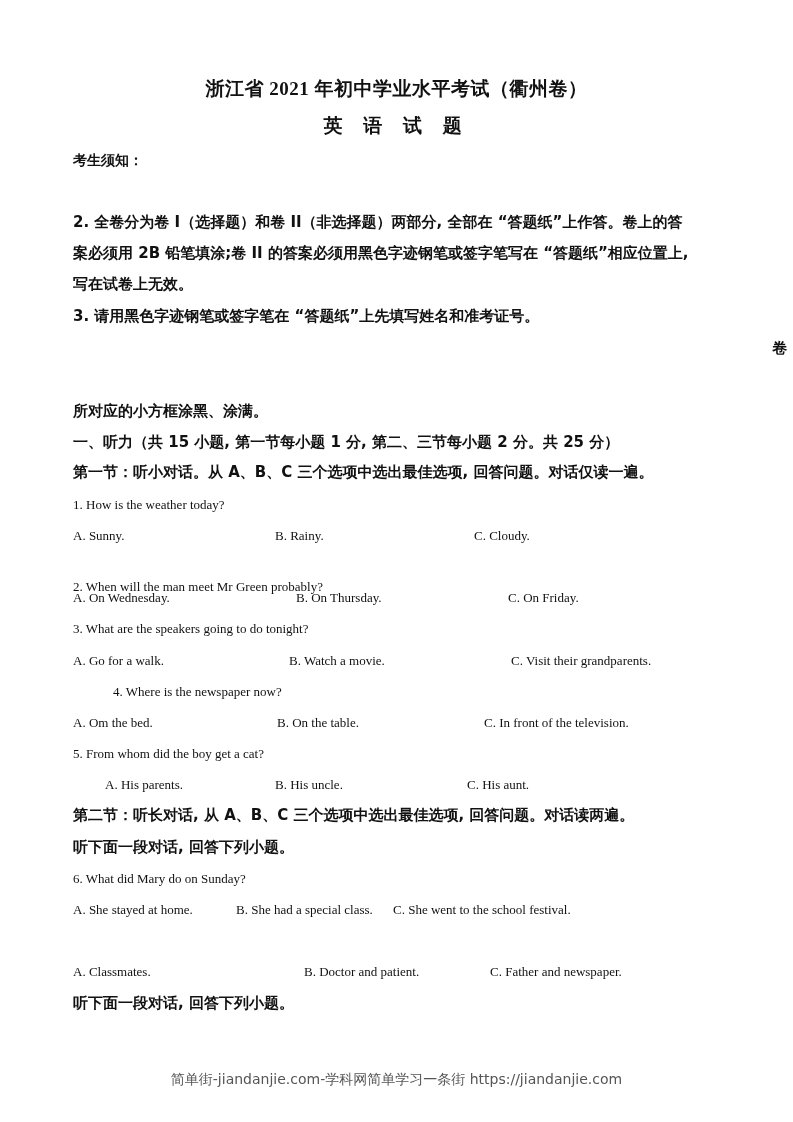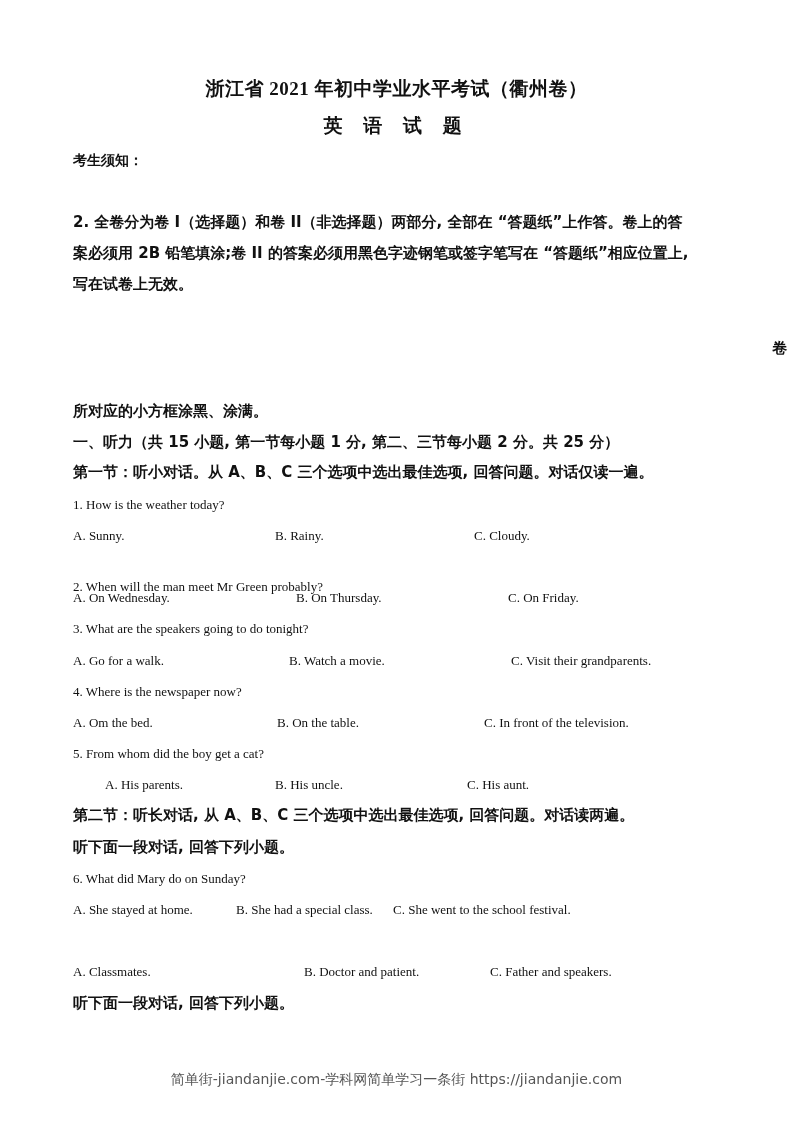--- a/index.html
+++ b/index.html
@@ -78,20 +78,21 @@
 
 <div class="page">
 
   <div class="line title" style="top:76px;">浙江省 2021 年初中学业水平考试（衢州卷）</div>
   <div class="line subtitle" style="top:113px;">英 语 试 题</div>
 
   <div class="line notice-head" style="top:152px;">考生须知：</div>
   <div class="line bold-cn" style="top:213px;">2. 全卷分为卷 I（选择题）和卷 II（非选择题）两部分, 全部在 “答题纸”上作答。卷上的答</div>
   <div class="line bold-cn" style="top:244px;">案必须用  2B 铅笔填涂;卷 II 的答案必须用黑色字迹钢笔或签字笔写在 “答题纸”相应位置上,</div>
   <div class="line bold-cn" style="top:275px;">写在试卷上无效。</div>
+  <div class="line bold-cn" style="top:307px;">3. 请用黑色字迹钢笔或签字笔在 “答题纸”上先填写姓名和准考证号。</div>
 
   <div class="line center-cn" style="top:339px;">卷 I</div>
   <div class="line bold-cn" style="top:402px;">所对应的小方框涂黑、涂满。</div>
 
   <div class="line bold-cn" style="top:433px;">一、听力（共 15 小题, 第一节每小题 1 分, 第二、三节每小题 2 分。共 25  分）</div>
   <div class="line bold-cn" style="top:463px;">第一节：听小对话。从 A、B、C 三个选项中选出最佳选项, 回答问题。对话仅读一遍。</div>
 
   <div class="line q" style="top:497px;">1. How is the weather today?</div>
   <div class="line opt" style="top:528px; left:73px;">A. Sunny.</div>
   <div class="line opt" style="top:528px; left:275px;">B. Rainy.</div>
@@ -100,38 +101,38 @@
   <div class="line q" style="top:559px;margin-top:20px;">2. When will the man meet Mr Green probably?</div>
   <div class="line opt" style="top:590px; left:73px;">A. On Wednesday.</div>
   <div class="line opt" style="top:590px; left:296px;">B. On Thursday.</div>
   <div class="line opt" style="top:590px; left:508px;">C. On Friday.</div>
 
   <div class="line q" style="top:621px;">3. What are the speakers going to do tonight?</div>
   <div class="line opt" style="top:653px; left:73px;">A. Go for a walk.</div>
   <div class="line opt" style="top:653px; left:289px;">B. Watch a movie.</div>
   <div class="line opt" style="top:653px; left:511px;">C. Visit their grandparents.</div>
 
-  <div class="line q" style="top:684px;">4. Where is the newspaper now?</div>
+  <div class="line q" style="top:684px;margin-left:40px;">4. Where is the newspaper now?</div>
   <div class="line opt" style="top:715px; left:73px;">A. Om the bed.</div>
   <div class="line opt" style="top:715px; left:277px;">B. On the table.</div>
   <div class="line opt" style="top:715px; left:484px;">C. In front of the television.</div>
 
   <div class="line q" style="top:746px;">5. From whom did the boy get a cat?</div>
   <div class="line opt" style="top:777px; left:73px;margin-left:32px;">A. His parents.</div>
   <div class="line opt" style="top:777px; left:275px;">B. His uncle.</div>
   <div class="line opt" style="top:777px; left:467px;">C. His aunt.</div>
 
   <div class="line bold-cn" style="top:806px;">第二节：听长对话, 从 A、B、C 三个选项中选出最佳选项, 回答问题。对话读两遍。</div>
   <div class="line bold-cn" style="top:838px;">听下面一段对话, 回答下列小题。</div>
 
   <div class="line q" style="top:871px;">6. What did Mary do on Sunday?</div>
   <div class="line opt" style="top:902px; left:73px;">A. She stayed at home.</div>
   <div class="line opt" style="top:902px; left:236px;">B. She had a special class.</div>
   <div class="line opt" style="top:902px; left:393px;">C. She went to the school festival.</div>
 
   <div class="line opt" style="top:964px; left:73px;">A. Classmates.</div>
   <div class="line opt" style="top:964px; left:304px;">B. Doctor and patient.</div>
-  <div class="line opt" style="top:964px; left:490px;">C. Father and speakers.</div>
+  <div class="line opt" style="top:964px; left:490px;">C. Father and newspaper.</div>
 
   <div class="line bold-cn" style="top:994px;">听下面一段对话, 回答下列小题。</div>
 
   <div class="line footer" style="top:1071px;">简单街-jiandanjie.com-学科网简单学习一条街 https://jiandanjie.com</div>
 </div>
 
 </body></html>

